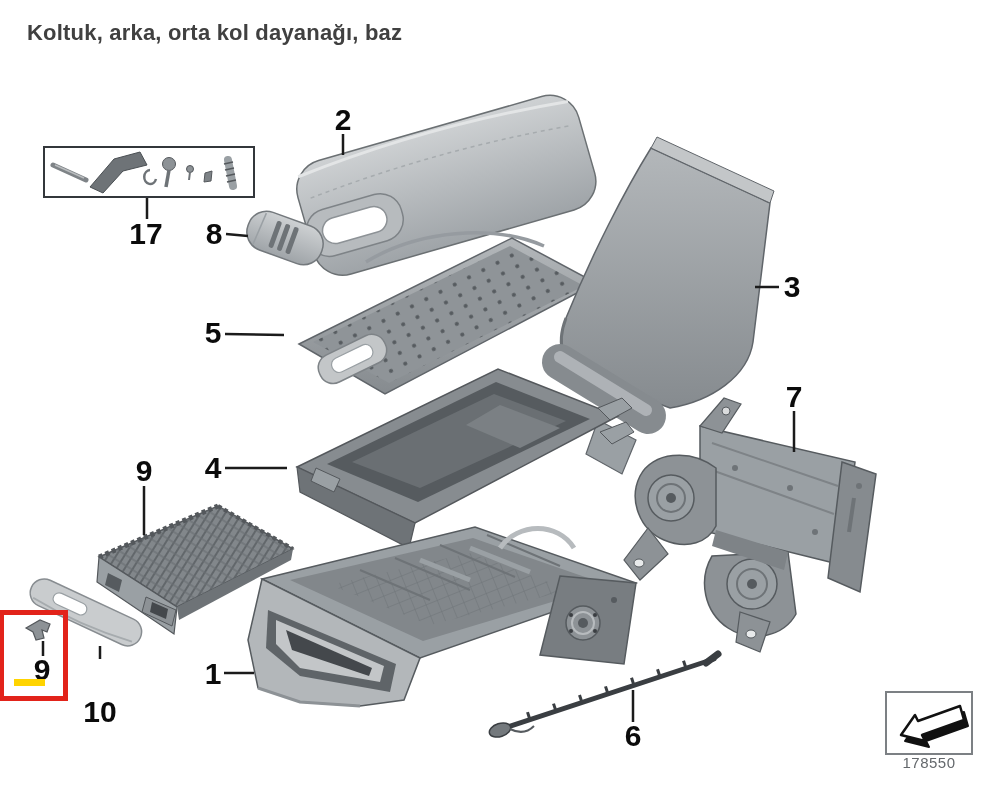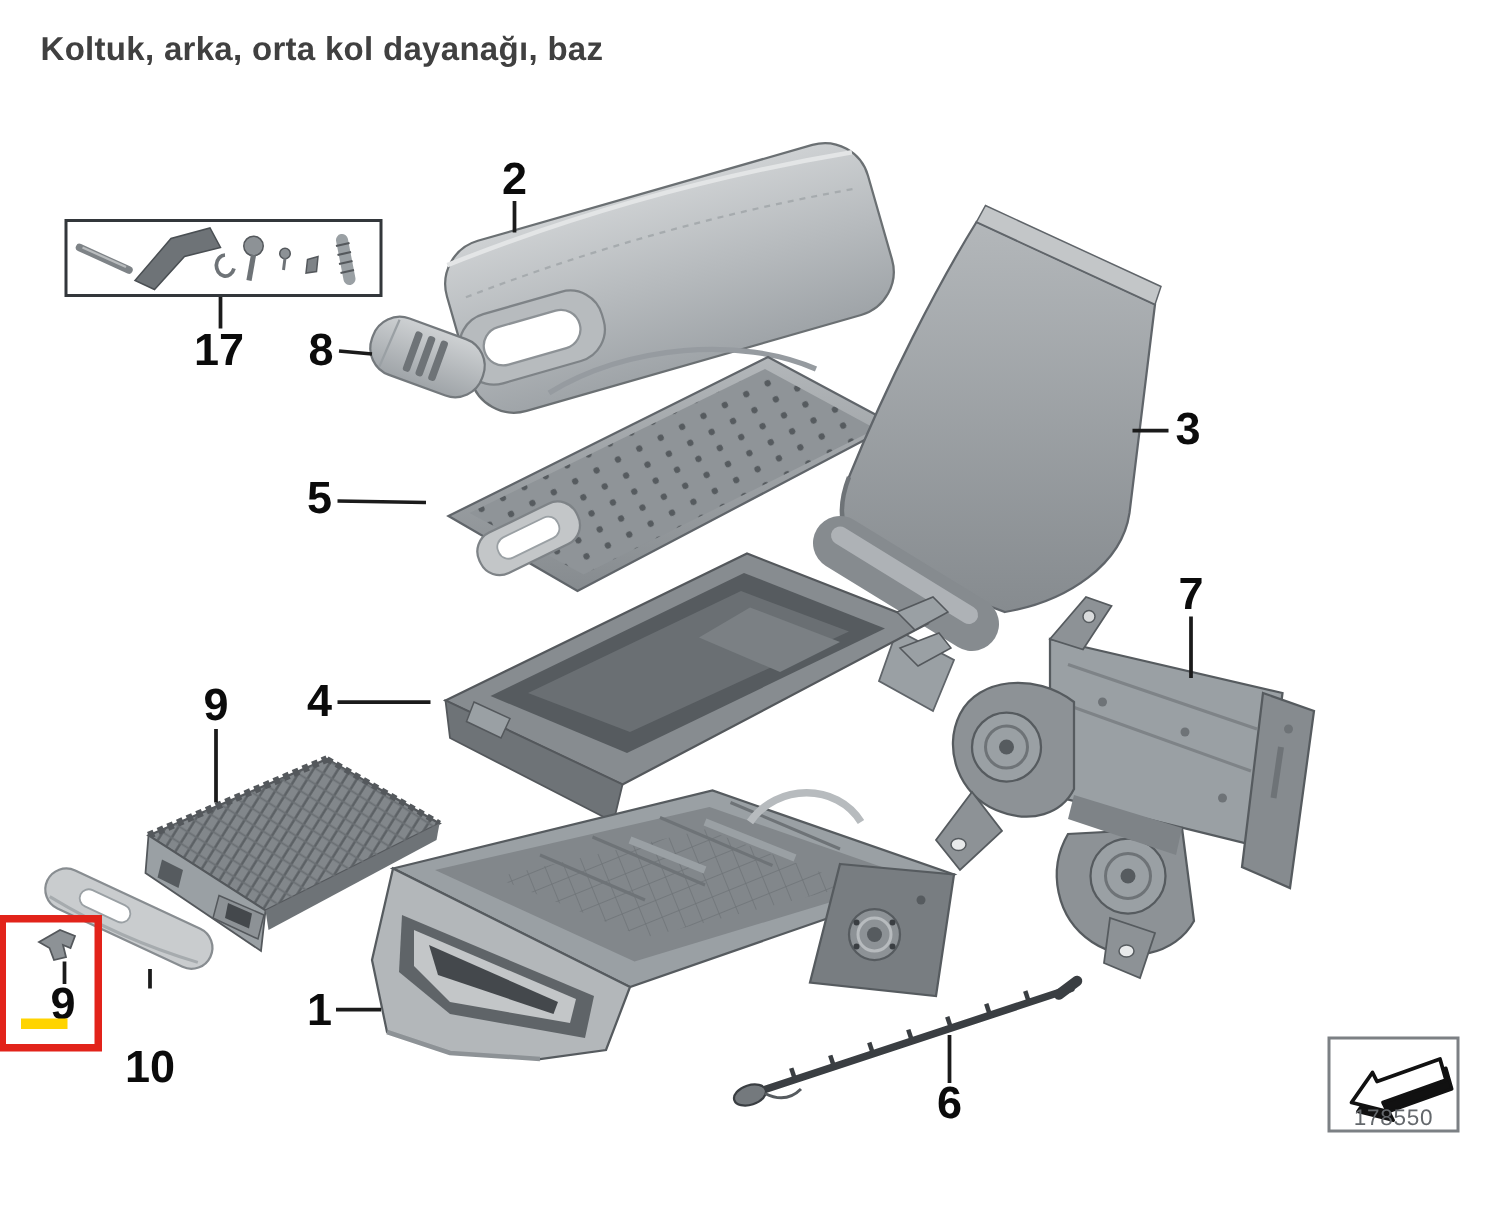--- a/index.html
+++ b/index.html
@@ -8,21 +8,21 @@
   .title{position:absolute;left:27px;top:20px;font-size:22px;font-weight:700;
          color:#404040;letter-spacing:.2px;white-space:nowrap;}
   svg.diagram{position:absolute;left:0;top:0;}
   .plabel{position:absolute;transform:translate(-50%,-50%);font-size:30px;font-weight:900;
           color:#0b0b0b;line-height:1;}
   .hl-box{position:absolute;left:-1px;top:610px;width:69px;height:91px;box-sizing:border-box;
           border:5px solid #e2231a;}
   .hl-underline{position:absolute;left:14px;top:679px;width:31px;height:7px;background:#ffd400;}
   .ref-box{position:absolute;left:885px;top:691px;width:88px;height:64px;box-sizing:border-box;
            border:2px solid #7c8084;display:flex;align-items:center;justify-content:center;}
-  .ref-num{position:absolute;left:885px;top:737px;width:88px;text-align:center;
+  .ref-num{position:absolute;left:885px;top:754px;width:88px;text-align:center;
            font-size:15px;color:#64686c;letter-spacing:.5px;}
 </style>
 </head>
 <body>
 
 <div class="stage">
 
   <div class="title">Koltuk, arka, orta kol dayanağı, baz</div>
 
   <svg class="diagram" width="1000" height="811" viewBox="0 0 1000 811">

